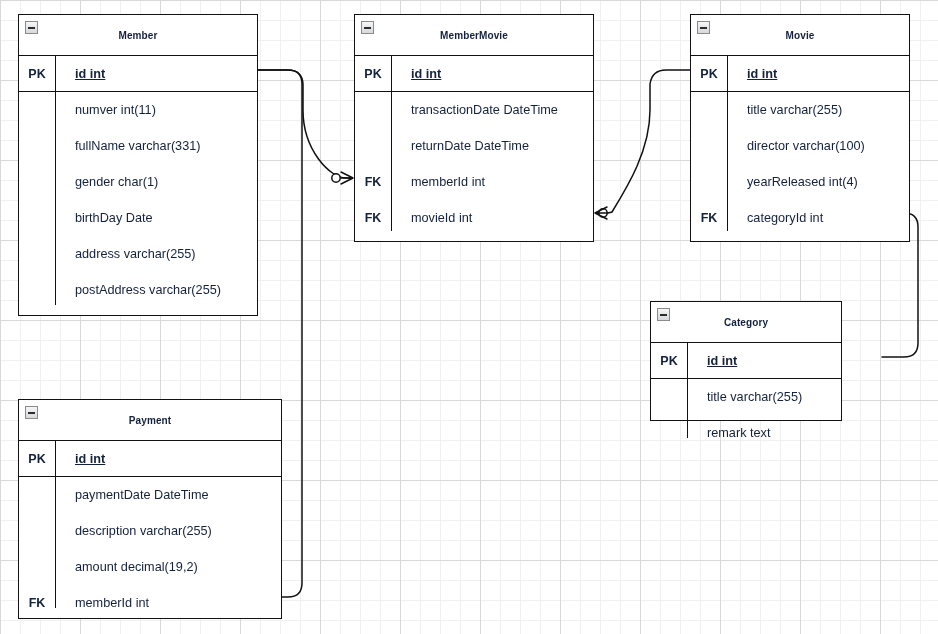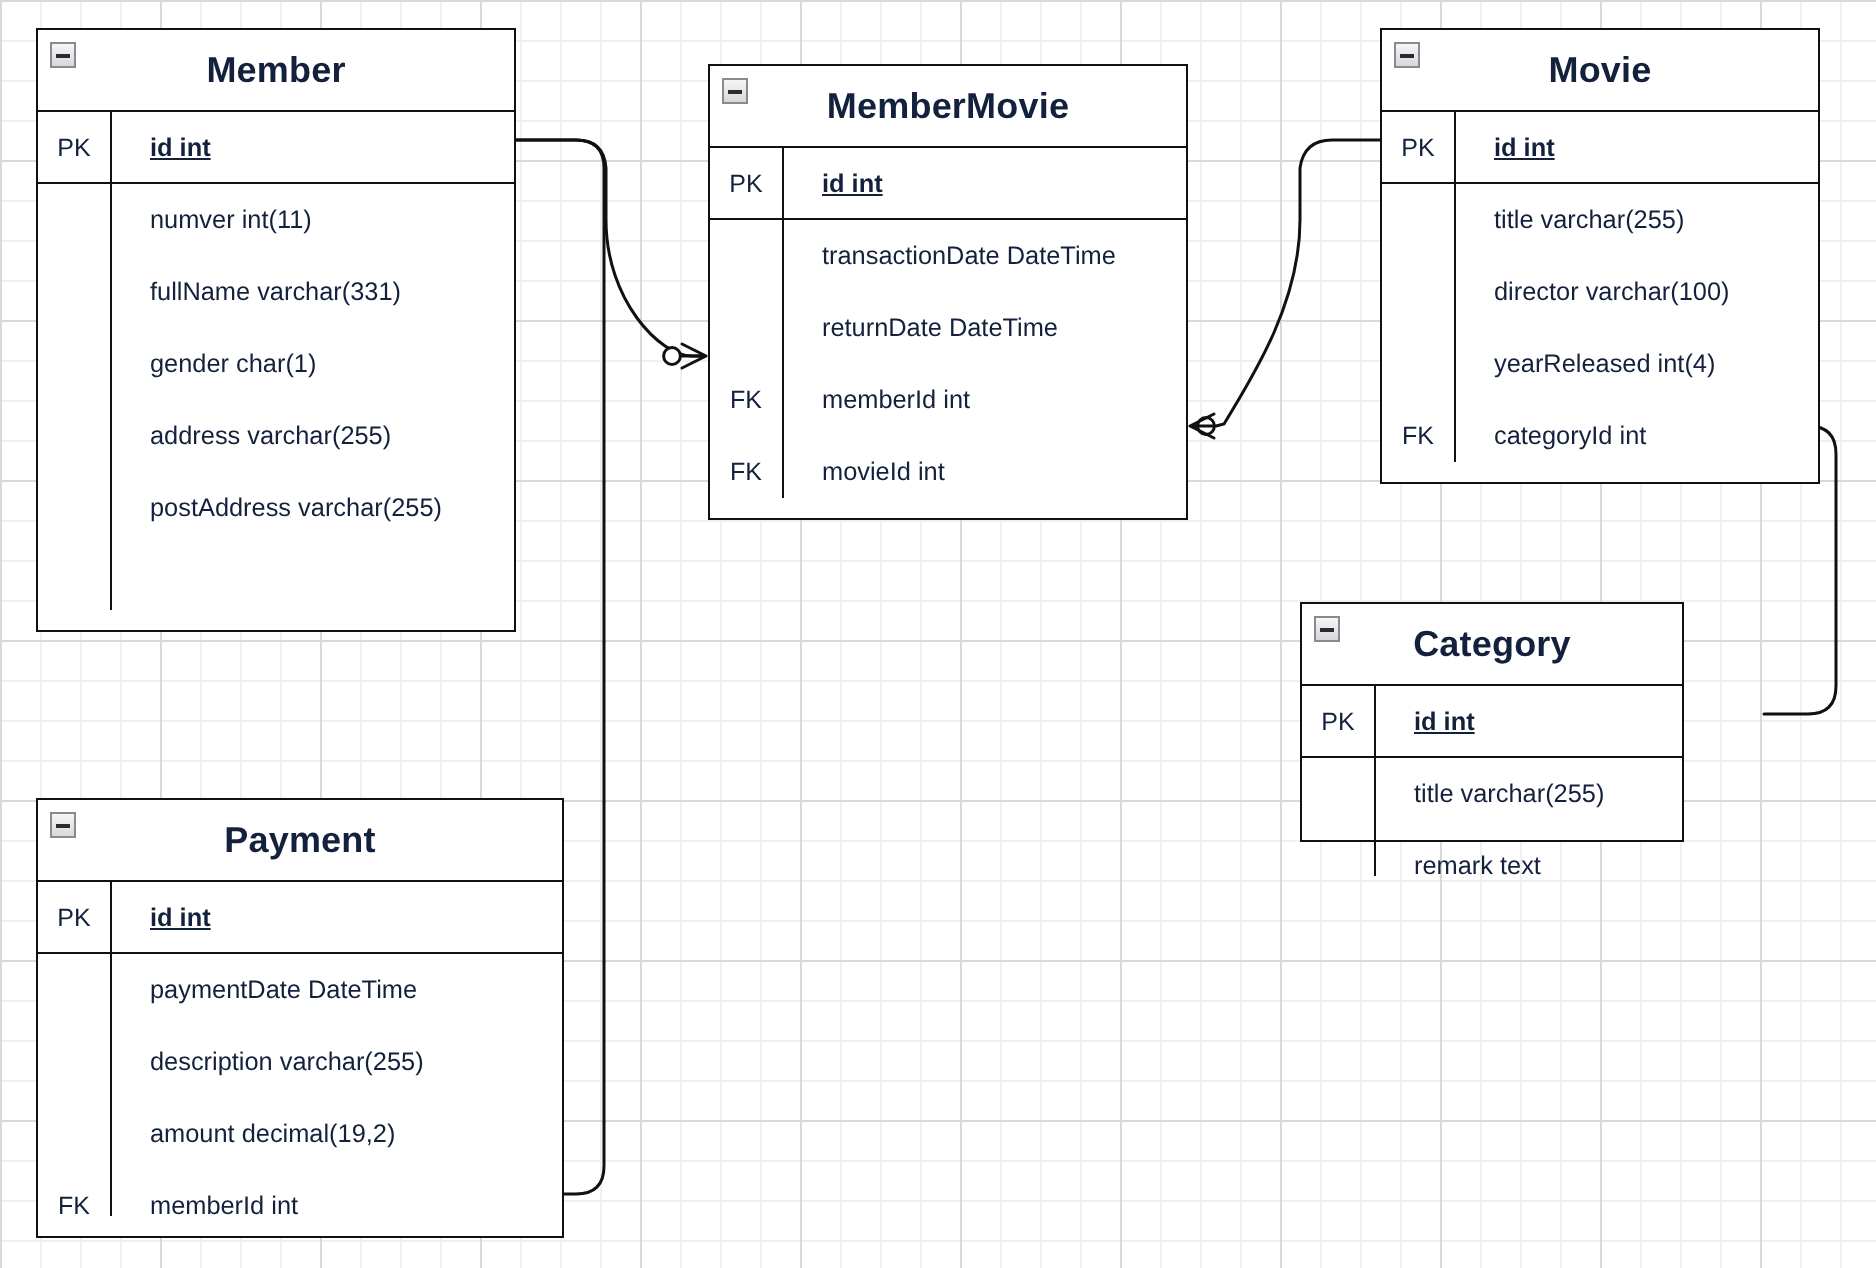--- a/index.html
+++ b/index.html
@@ -44,21 +44,21 @@
   .entity-header {
     position: relative;
     height: 40px;
     border-bottom: 1.6px solid #111111;
     display: flex;
     align-items: center;
     justify-content: center;
     background: #ffffff;
   }
   .entity-title {
-    font-size: 18px;
+    font-size: 10px;
     font-weight: bold;
     color: #14213d;
     letter-spacing: .1px;
   }
   .collapse-icon {
     position: absolute;
     left: 6px;
     top: 6px;
     width: 13px;
     height: 13px;
@@ -86,21 +86,21 @@
     border-bottom: 1.6px solid #111111;
   }
   .key-cell {
     width: 36px;
     flex: 0 0 36px;
     text-align: center;
     font-size: 12.5px;
     color: #14213d;
     box-sizing: border-box;
   }
-  .key-cell.bold { font-weight: normal; }
+  .key-cell.bold { font-weight: bold; }
   .field-cell {
     flex: 1 1 auto;
     padding-left: 20px;
     font-size: 12.7px;
     color: #14213d;
     box-sizing: border-box;
     white-space: nowrap;
   }
   .field-cell.pk-field {
     font-weight: bold;
@@ -182,29 +182,33 @@
       <div class="row">
         <div class="key-cell"></div>
         <div class="field-cell">fullName varchar(331)</div>
       </div>
       <div class="row">
         <div class="key-cell"></div>
         <div class="field-cell">gender char(1)</div>
       </div>
       <div class="row">
         <div class="key-cell"></div>
+        <div class="field-cell">birthDay Date</div>
+      </div>
+      <div class="row">
+        <div class="key-cell"></div>
         <div class="field-cell">address varchar(255)</div>
       </div>
       <div class="row">
         <div class="key-cell"></div>
         <div class="field-cell">postAddress varchar(255)</div>
       </div>
       <div class="vsep" style="top: 40px; height: 250px;"></div>
     </div>
-    <div class="entity" style="left: 354px; top: 14px; width: 240px; height: 228px; margin-top: 18px;">
+    <div class="entity" style="left: 354px; top: 14px; width: 240px; height: 228px;">
       <div class="entity-header">
         <div class="collapse-icon">
           <i></i>
         </div>
         <div class="entity-title">MemberMovie</div>
       </div>
       <div class="row pk-row">
         <div class="key-cell bold">PK</div>
         <div class="field-cell pk-field">id int</div>
       </div>

